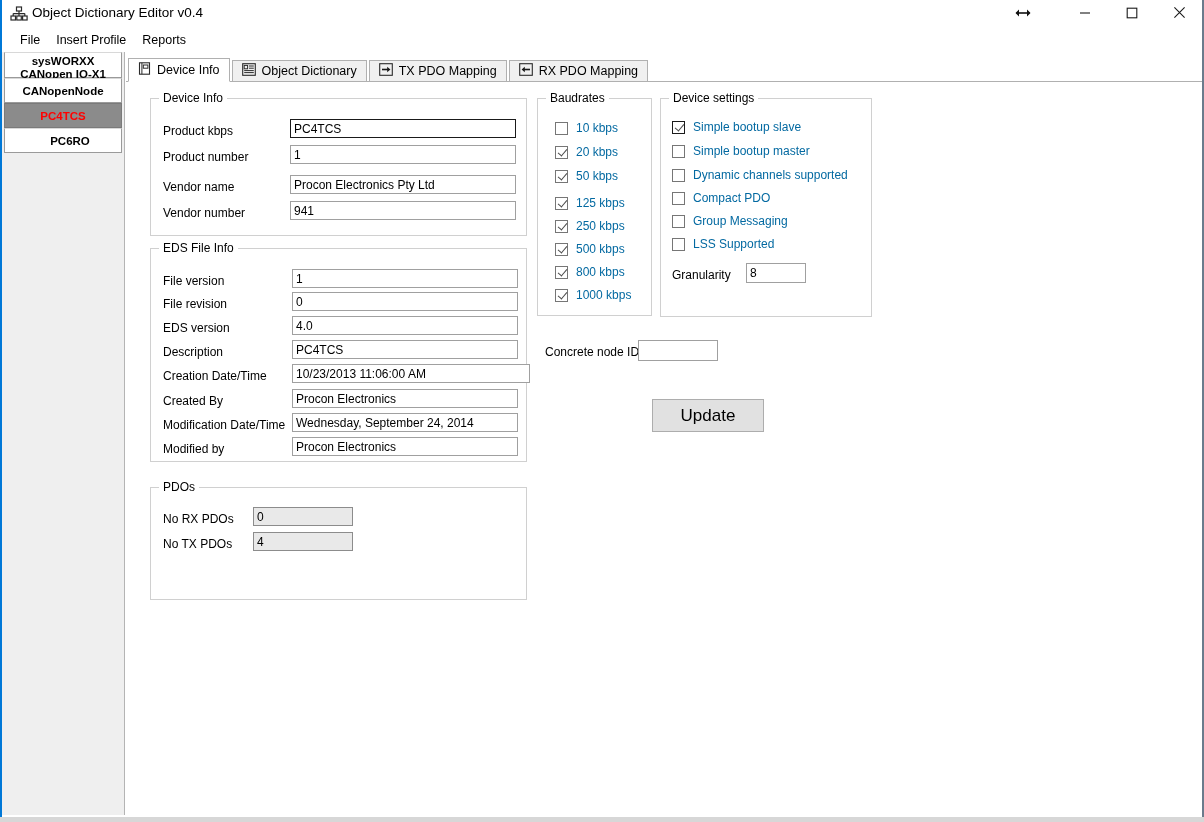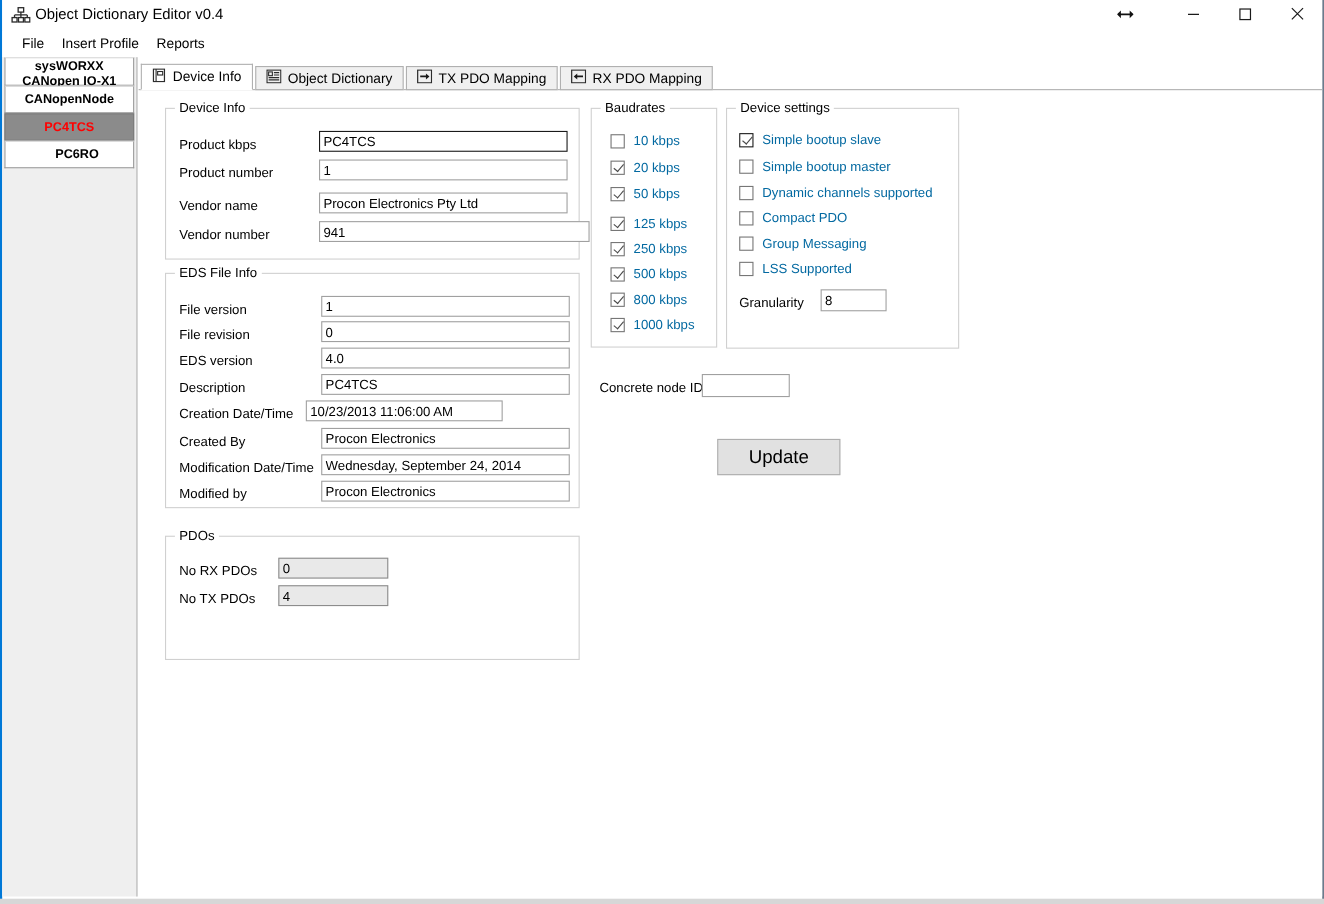--- a/index.html
+++ b/index.html
@@ -390,40 +390,40 @@
       <span class="row-label" style="left:12px; top:25px;">Product kbps</span>
       <input class="txt focused" style="left: 139px; top: 20px; width: 226px;" value="PC4TCS">
 
       <span class="row-label" style="left:12px; top:51px;">Product number</span>
       <input class="txt" style="left: 139px; top: 46px; width: 226px;" value="1">
 
       <span class="row-label" style="left:12px; top:81px;">Vendor name</span>
       <input class="txt" style="left: 139px; top: 76px; width: 226px;" value="Procon Electronics Pty Ltd">
 
       <span class="row-label" style="left:12px; top:107px;">Vendor number</span>
-      <input class="txt" style="left: 139px; top: 102px; width: 246px;" value="941">
+      <input class="txt" style="left: 139px; top: 102px; width: 226px;" value="941">
     </div>
 
     <div class="groupbox" style="left:24px; top:196px; width:377px; height:214px;">
       <span class="gb-title">EDS File Info</span>
 
       <span class="row-label" style="left:12px; top:25px;">File version</span>
       <input class="txt" style="left: 141px; top: 20px; width: 226px;" value="1">
 
       <span class="row-label" style="left:12px; top:48px;">File revision</span>
       <input class="txt" style="left: 141px; top: 43px; width: 226px;" value="0">
 
       <span class="row-label" style="left:12px; top:72px;">EDS version</span>
       <input class="txt" style="left: 141px; top: 67px; width: 226px;" value="4.0">
 
       <span class="row-label" style="left:12px; top:96px;">Description</span>
       <input class="txt" style="left: 141px; top: 91px; width: 226px;" value="PC4TCS">
 
       <span class="row-label" style="left:12px; top:120px;">Creation Date/Time</span>
-      <input class="txt" style="left: 127px; top: 115px; width: 179px;" value="10/23/2013 11:06:00 AM">
+      <input class="txt" style="left: 141px; top: 115px; width: 238px;" value="10/23/2013 11:06:00 AM">
 
       <span class="row-label" style="left:12px; top:145px;">Created By</span>
       <input class="txt" style="left: 141px; top: 140px; width: 226px;" value="Procon Electronics">
 
       <span class="row-label" style="left:12px; top:169px;">Modification Date/Time</span>
       <input class="txt" style="left: 141px; top: 164px; width: 226px;" value="Wednesday, September 24, 2014">
 
       <span class="row-label" style="left:12px; top:193px;">Modified by</span>
       <input class="txt" style="left: 141px; top: 188px; width: 226px;" value="Procon Electronics">
     </div>

